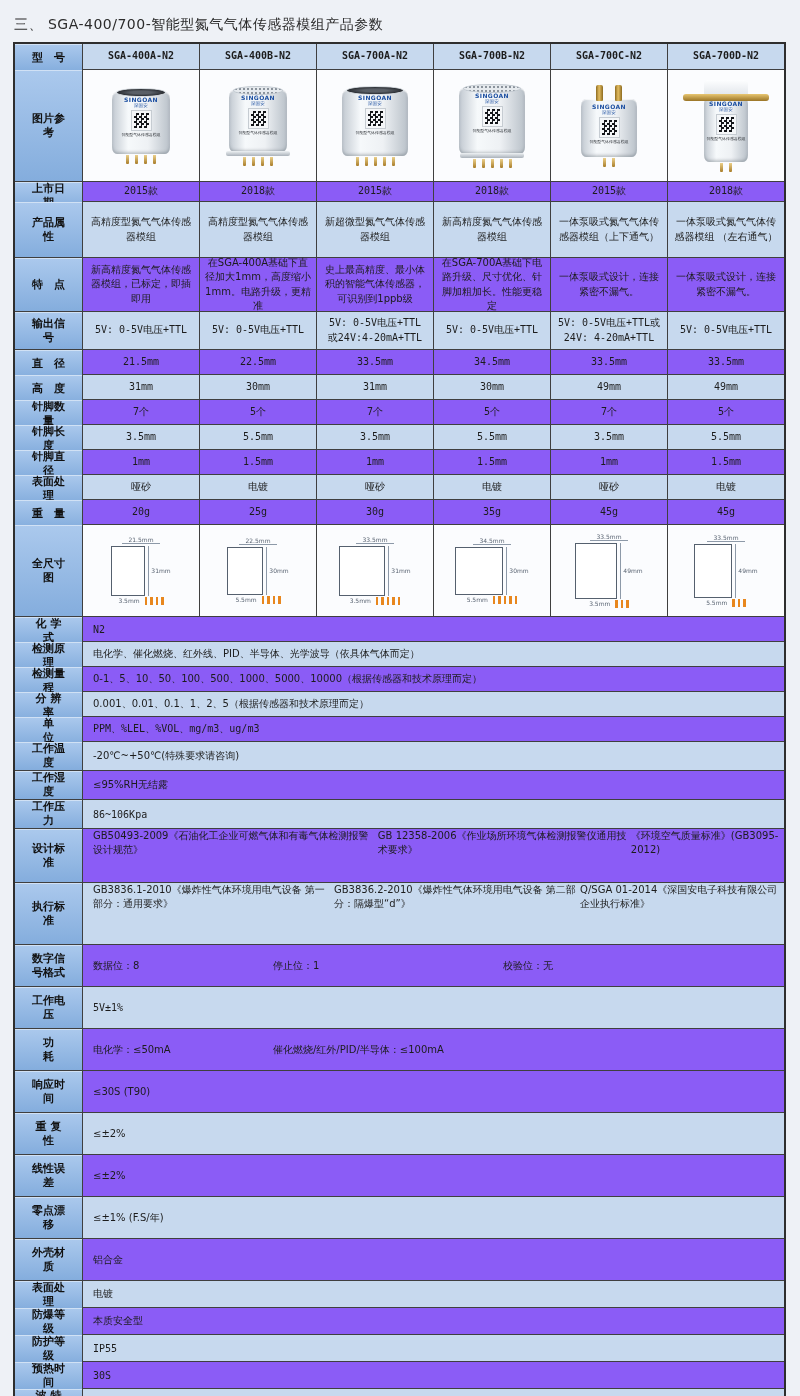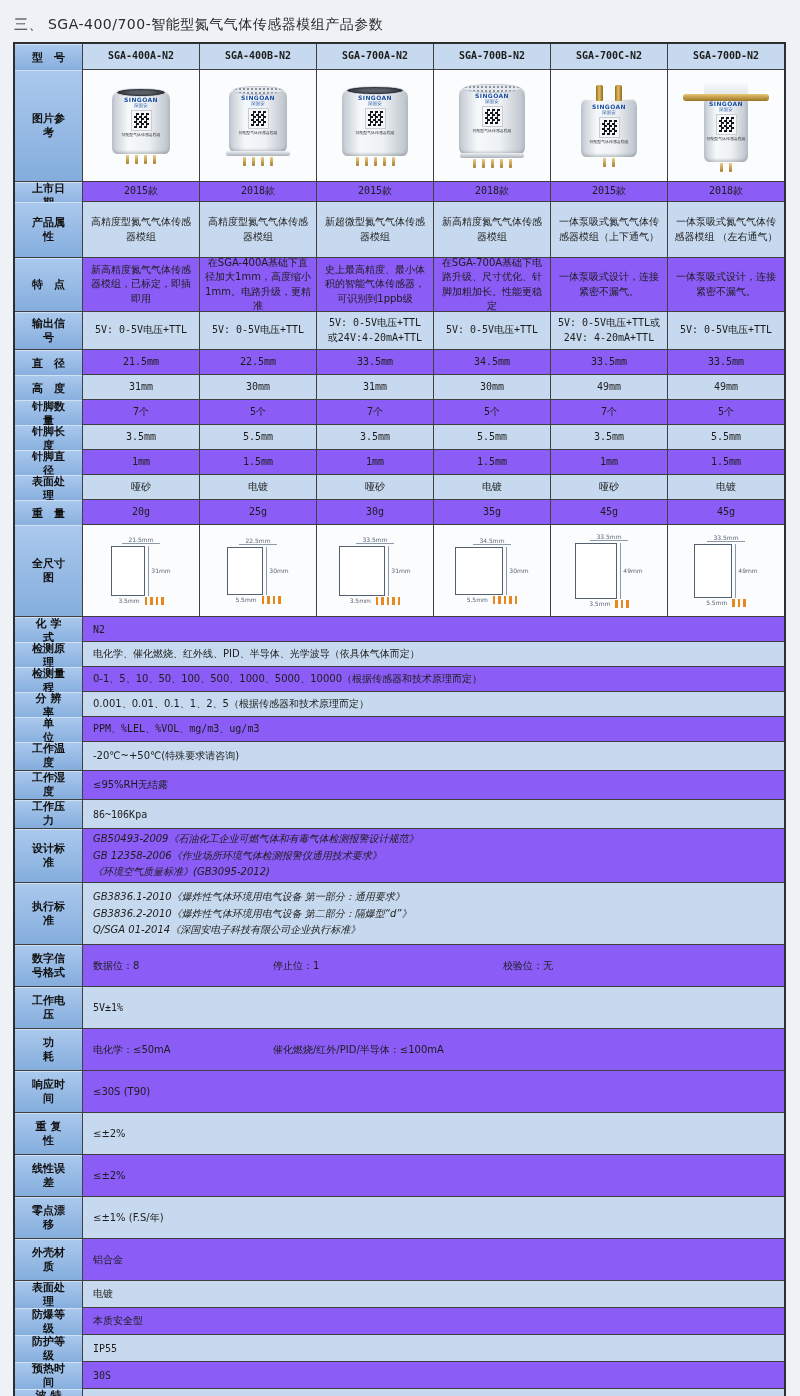--- a/index.html
+++ b/index.html
@@ -49,21 +49,21 @@
 
   
   .h-model{height:26px}.h-img{height:112px}.h-launch{height:20px}
   .h-attr{height:56px}.h-feat{height:54px}.h-out{height:38px}
   .h-s{height:25px}.h-dim{height:92px}
   .h-i{height:25px}.h-t{height:29px}
   .h-design{height:54px}.h-exec{height:62px}
   .h-p{height:42px}.h-q{height:27px}
 
   
-  .lines { flex-direction:column; align-items:flex-start; justify-content:center; display:flex; gap:3px;font-style:italic; }
+  .lines { align-items:flex-start; justify-content:center; display:flex; gap:3px; }
   .lines div { line-height:1.35; }
   .seg-row span.seg1{ width:180px; }
   .seg-row span.seg2{ width:230px; }
 
   
   .sensor { position:relative; display:flex; flex-direction:column; align-items:center; }
   .s-top {
     width:50px; height:9px; border-radius:50%;
     background:radial-gradient(ellipse at center, #5a5f66 30%, #23262b 75%);
     border:1.5px solid #d7dce1; margin-bottom:-5px; z-index:2;

